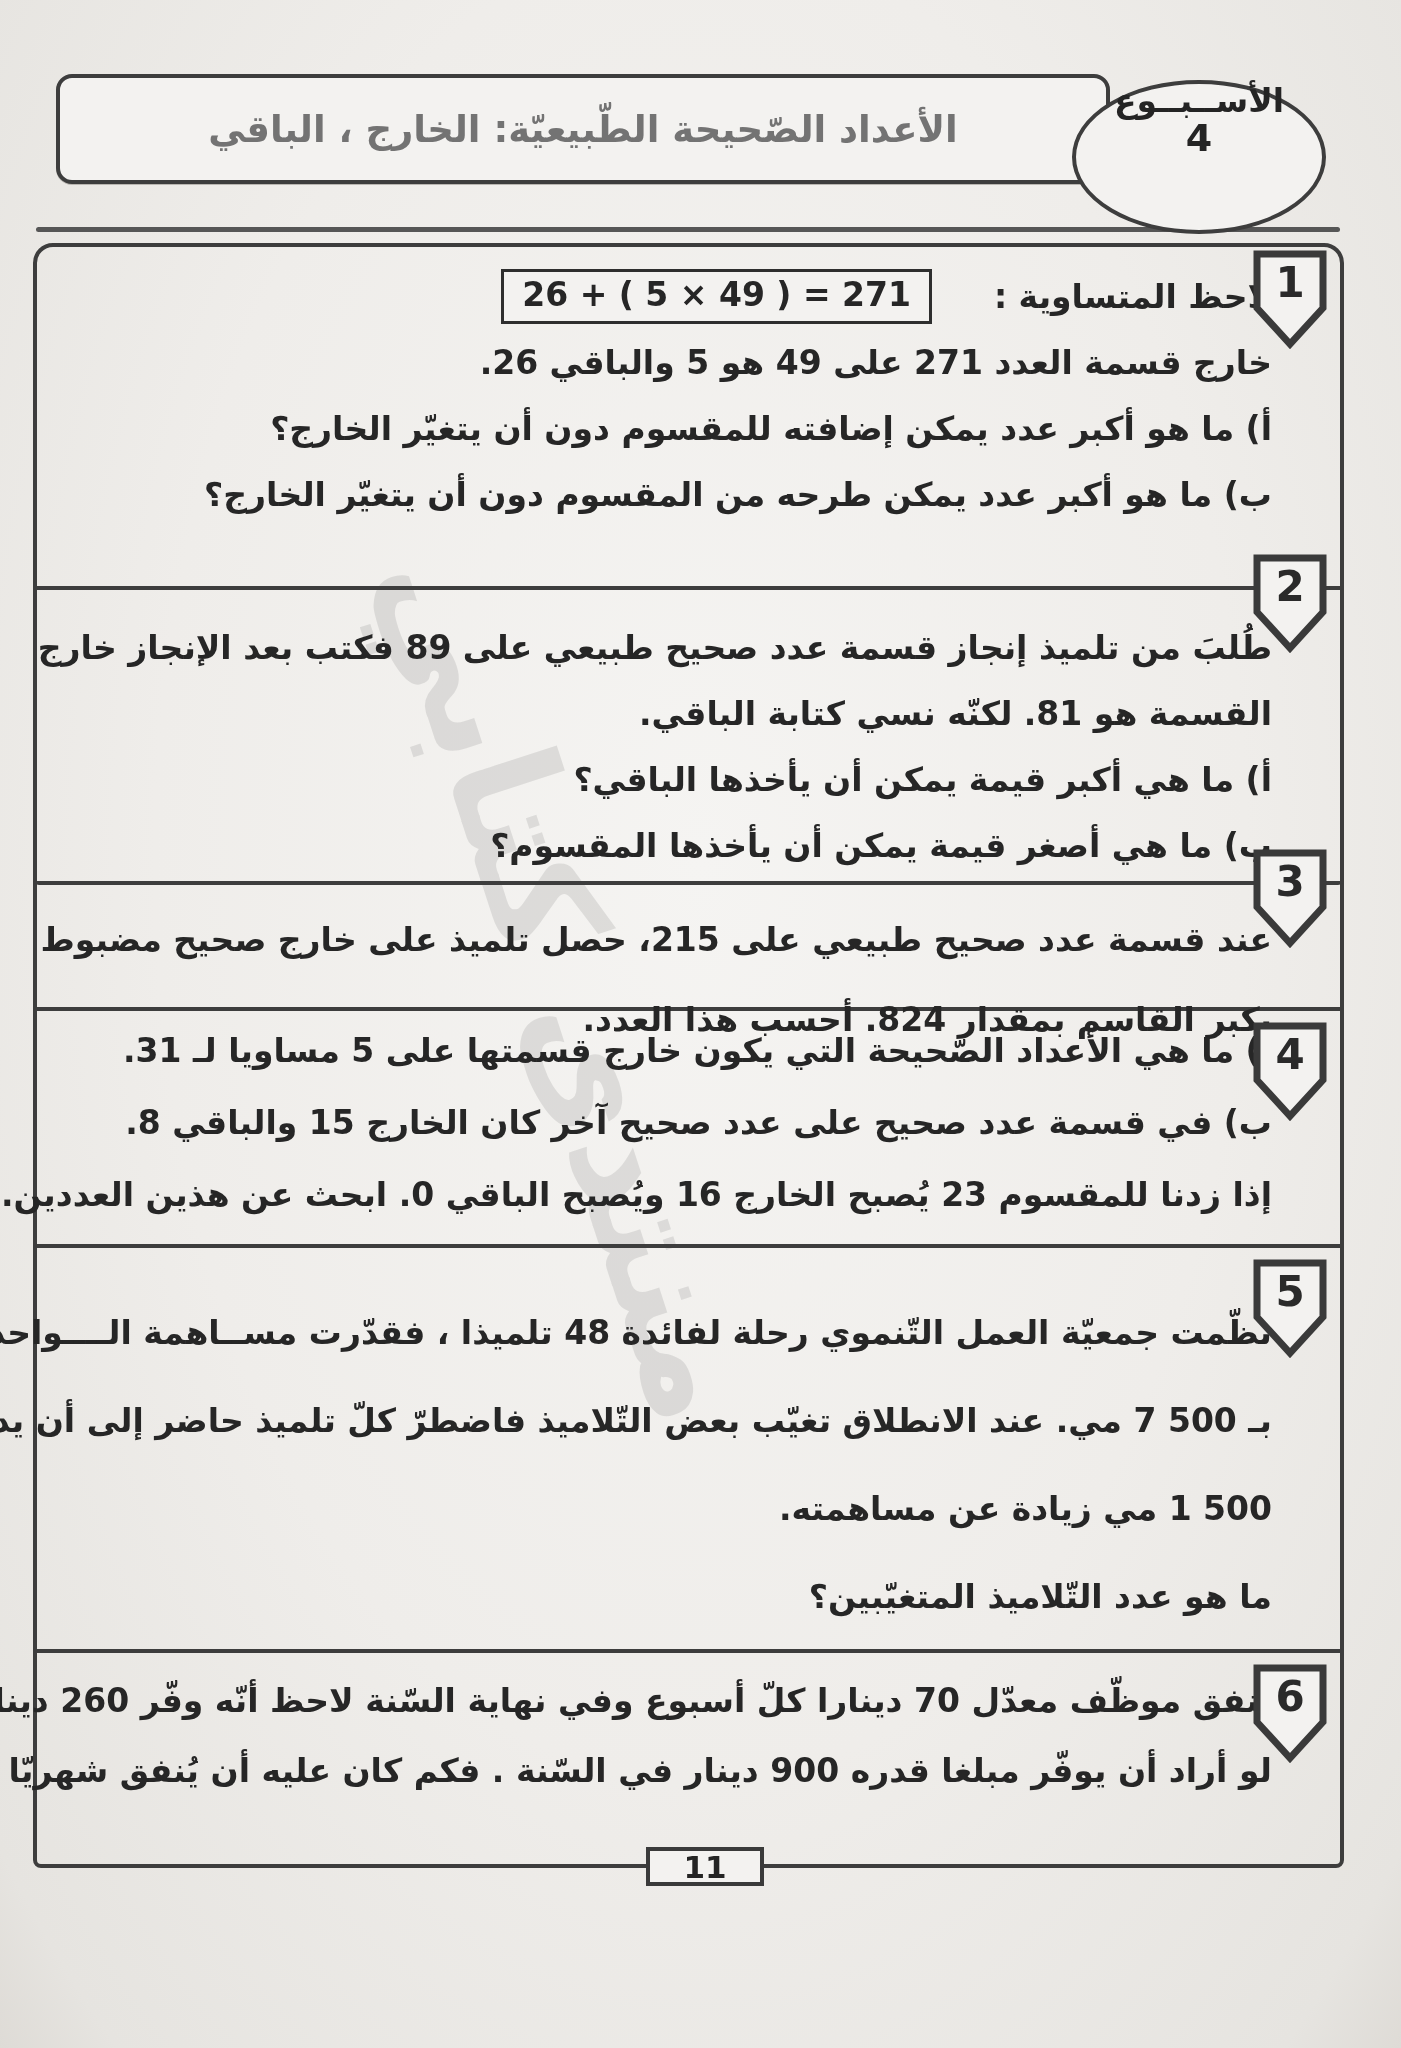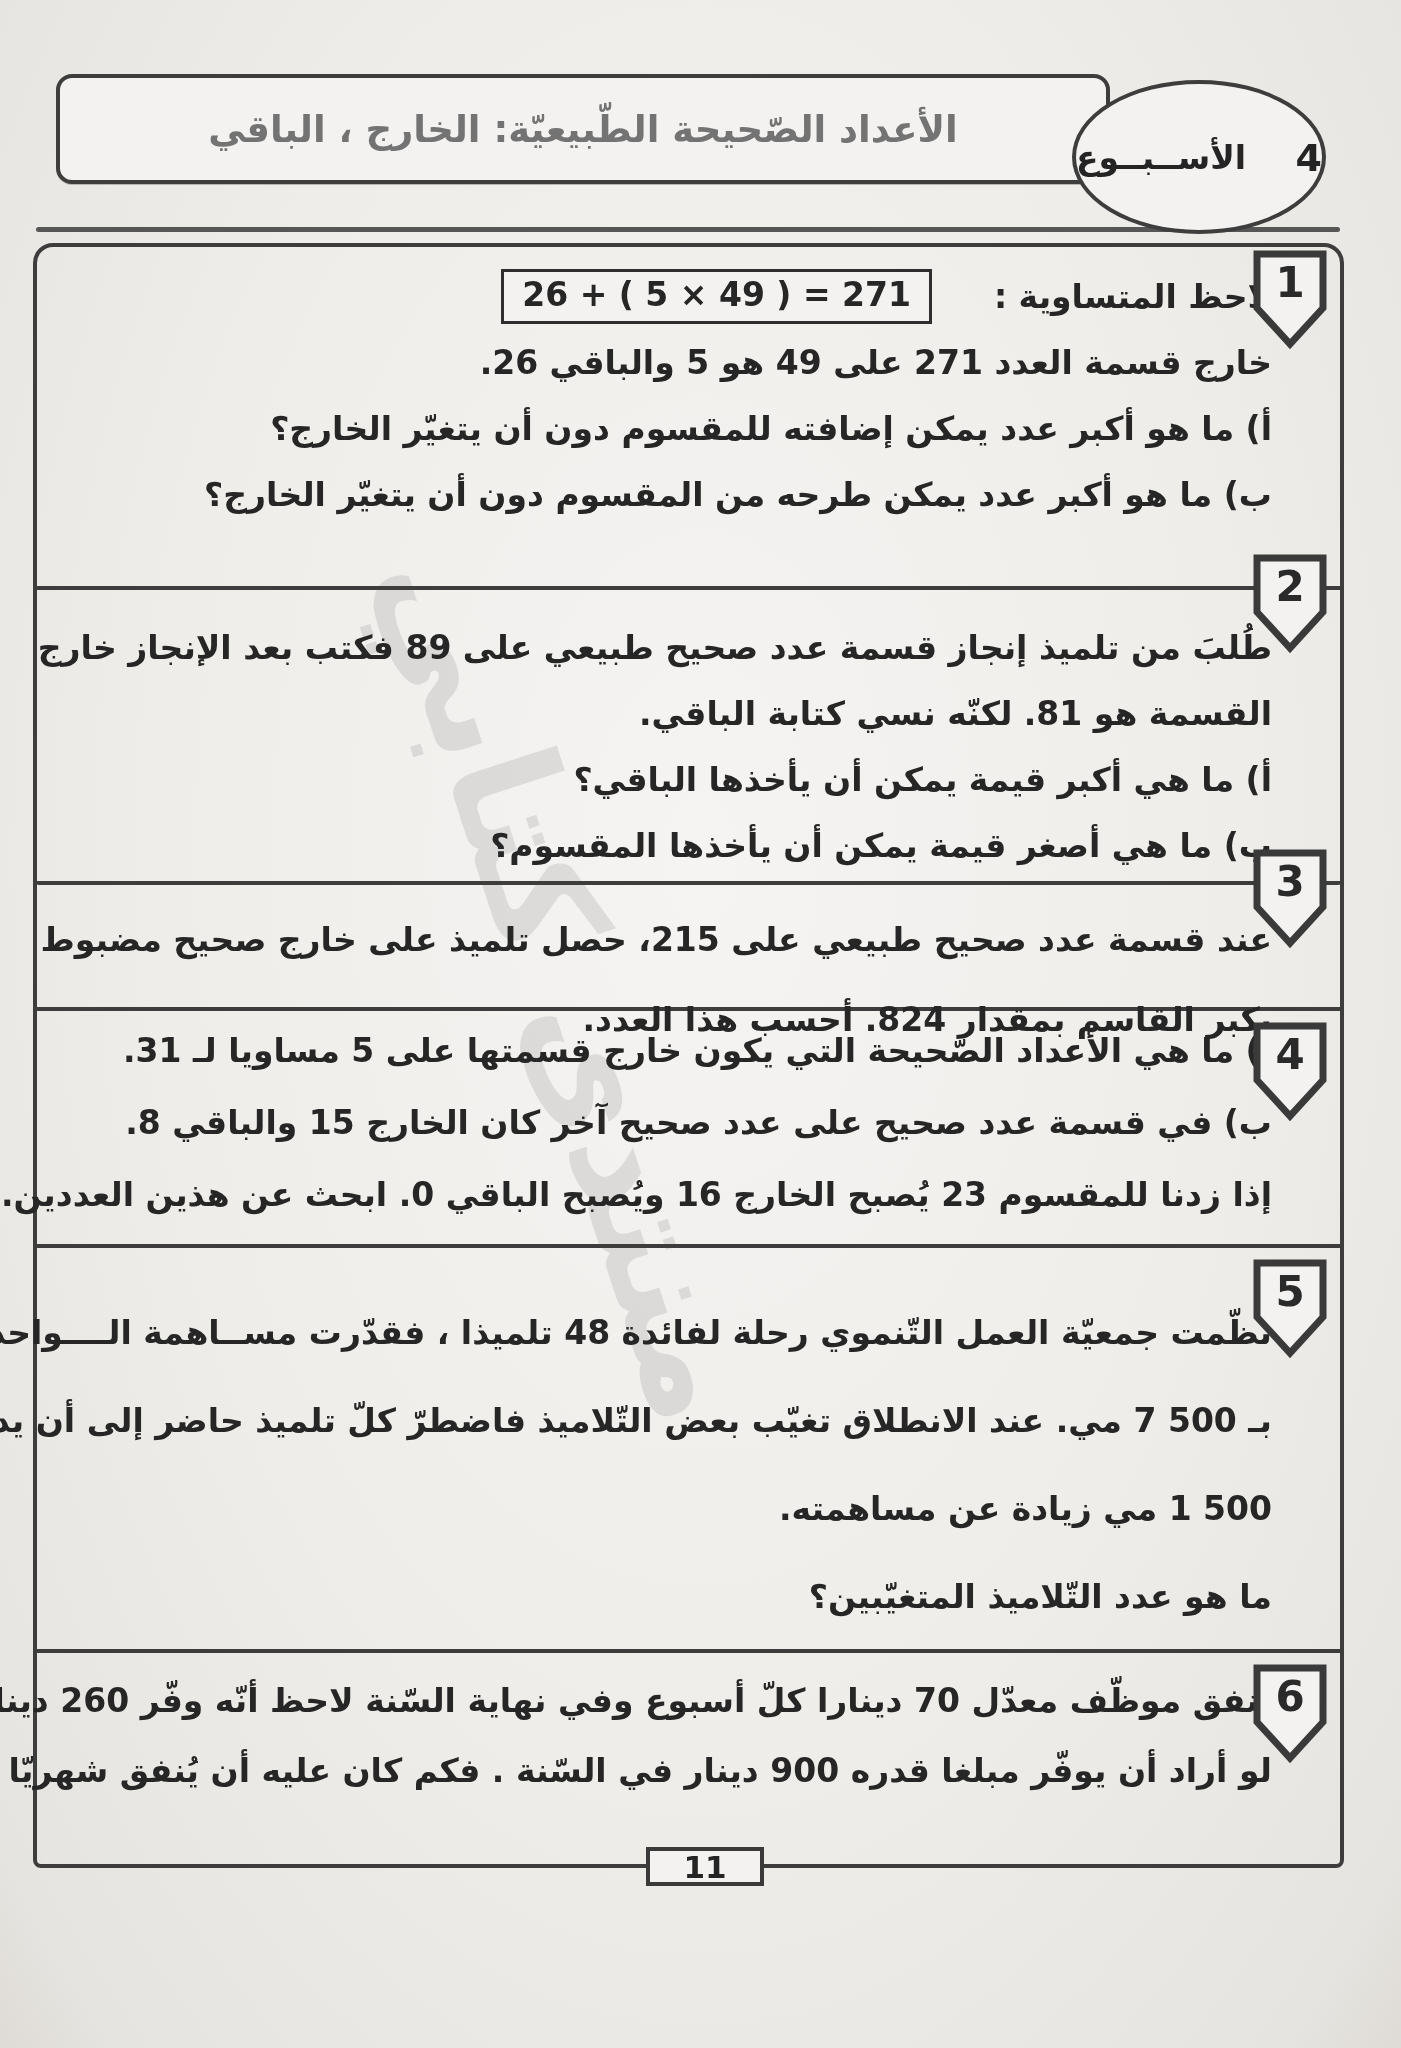--- a/index.html
+++ b/index.html
@@ -18,21 +18,21 @@
     display:flex;align-items:center;justify-content:center;
     box-shadow:0 1px 0 #b9b6b1;
   }
   .title-box .t{
     font-size:37px;font-weight:bold;color:#737373;direction:rtl;white-space:nowrap;
   }
   .week-badge{
     left:1072px;top:80px;width:246px;height:146px;
     border:4px solid #3d3d3d;border-radius:50%;
     background:#f3f2f0;
-    display:flex;flex-direction:row;align-items:center;justify-content:space-between;
+    display:flex;flex-direction:column;align-items:center;justify-content:flex-start;
     z-index:5;
   }
   .week-badge .wl{font-size:33px;font-weight:bold;direction:rtl;line-height:1.0;}
   .week-badge .wn{font-size:38px;font-weight:bold;line-height:1.0;margin-top:2px;}
   
   .top-extra-line{left:36px;top:227px;width:1304px;height:5px;background:#565656;border-radius:3px;}
   .frame{
     left:33px;top:243px;width:1311px;height:1625px;
     border:4px solid #3d3d3d;
     border-radius:20px 20px 8px 8px;

